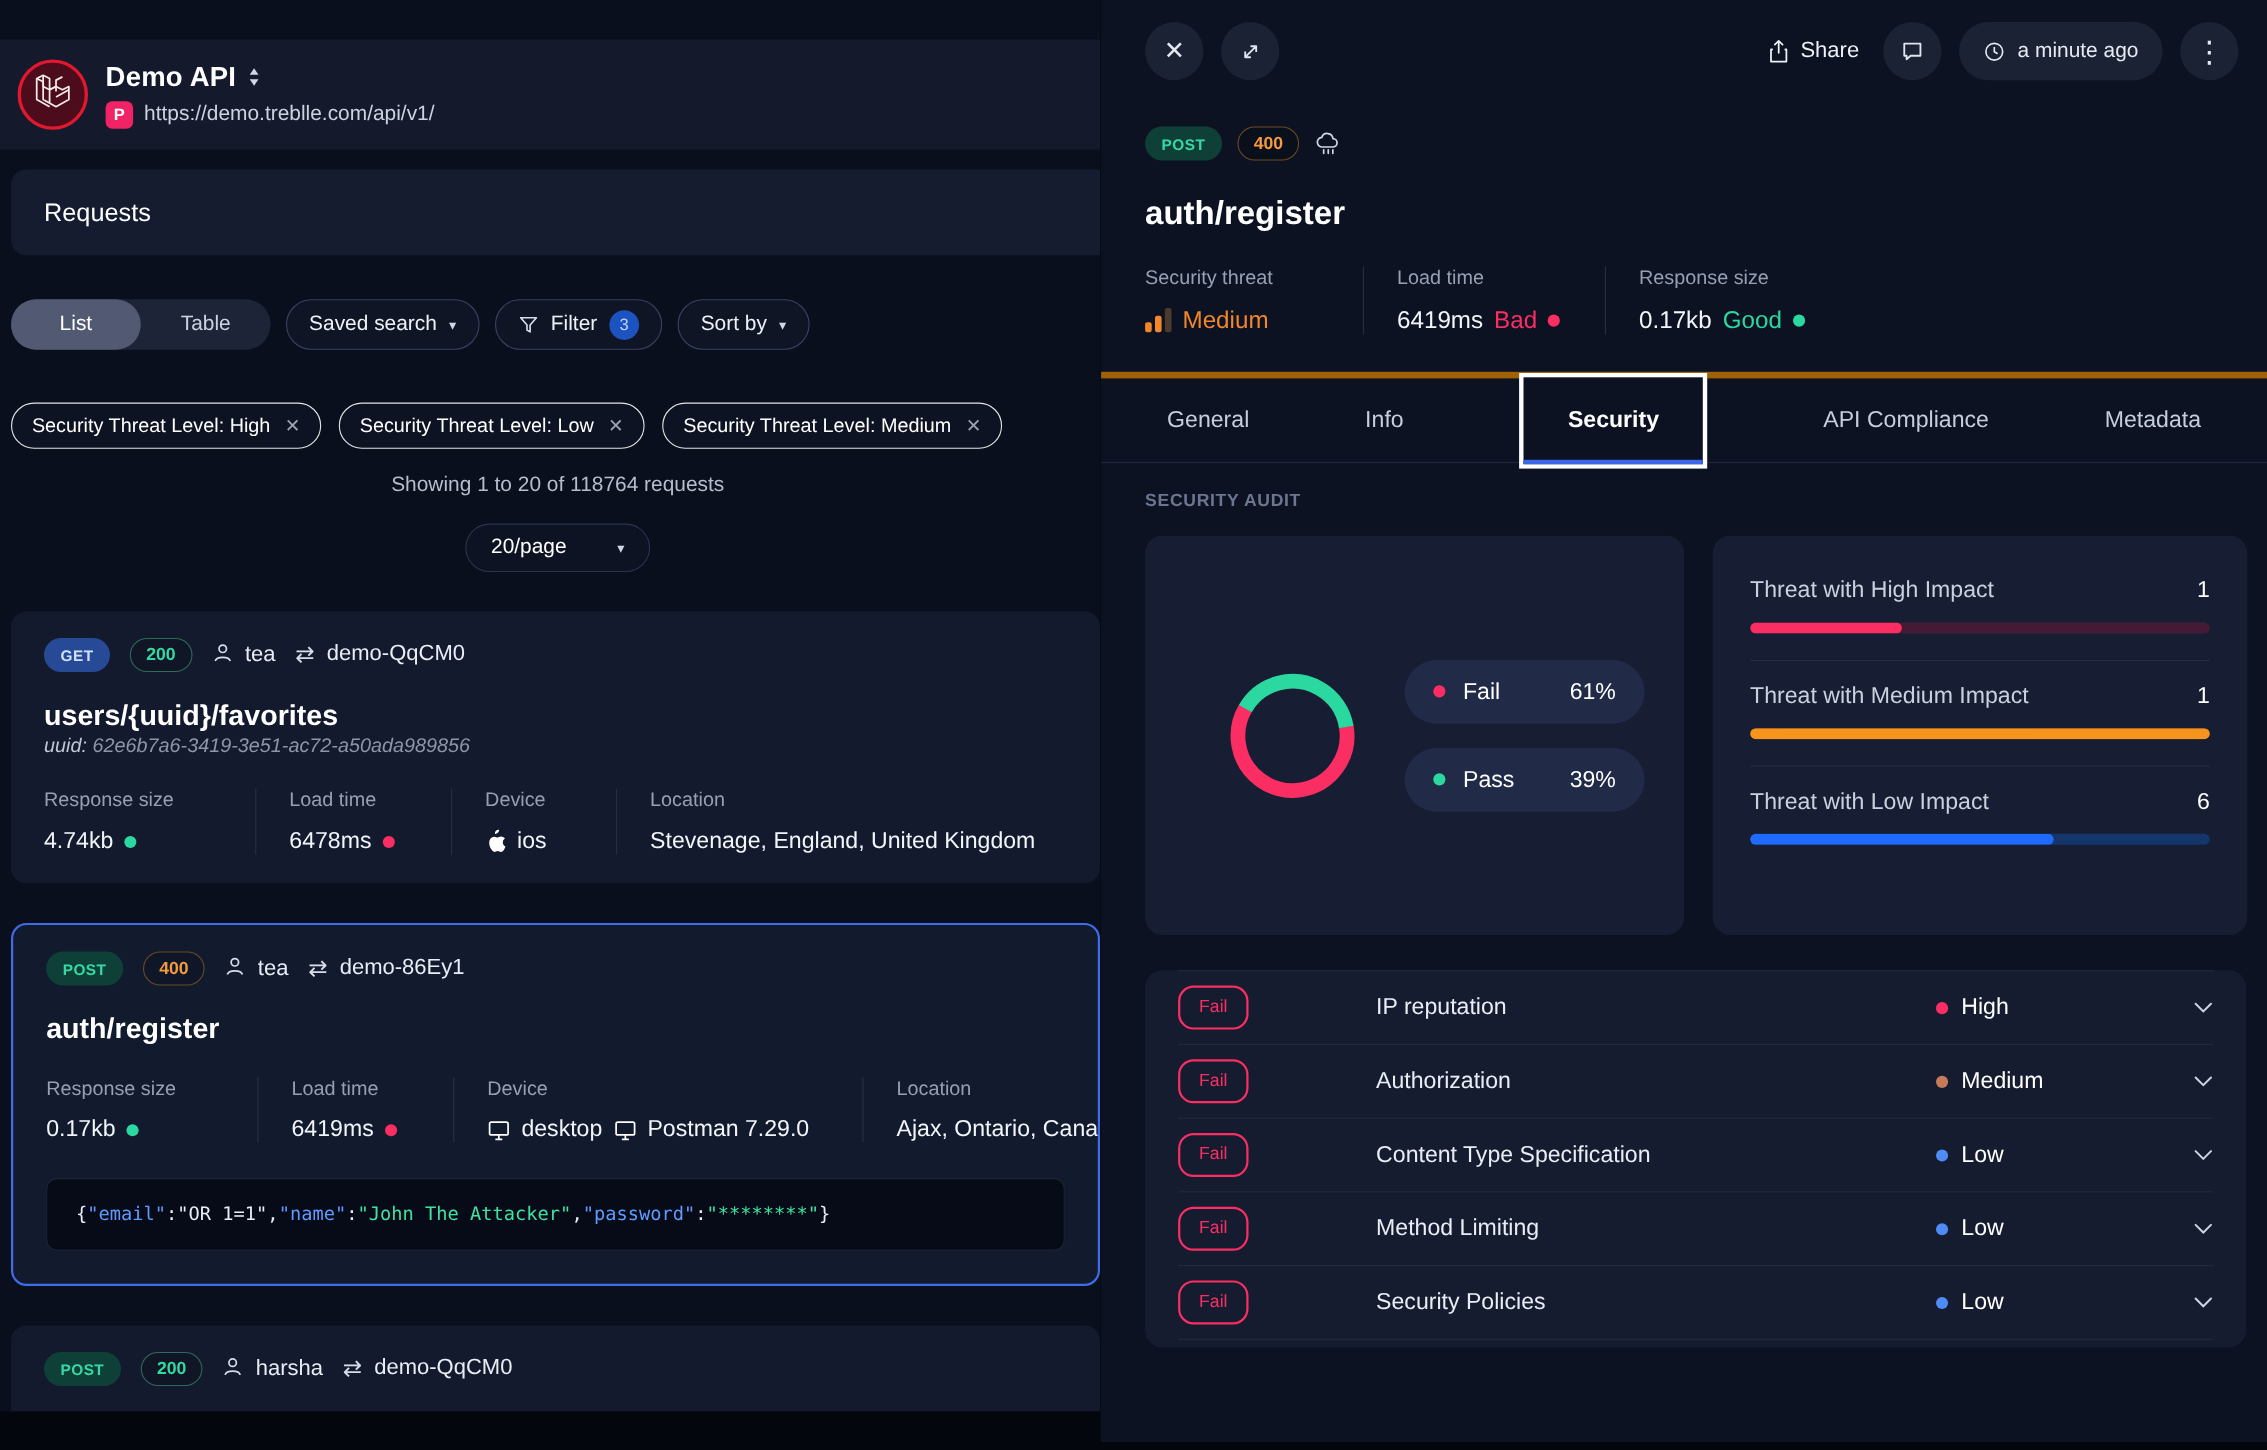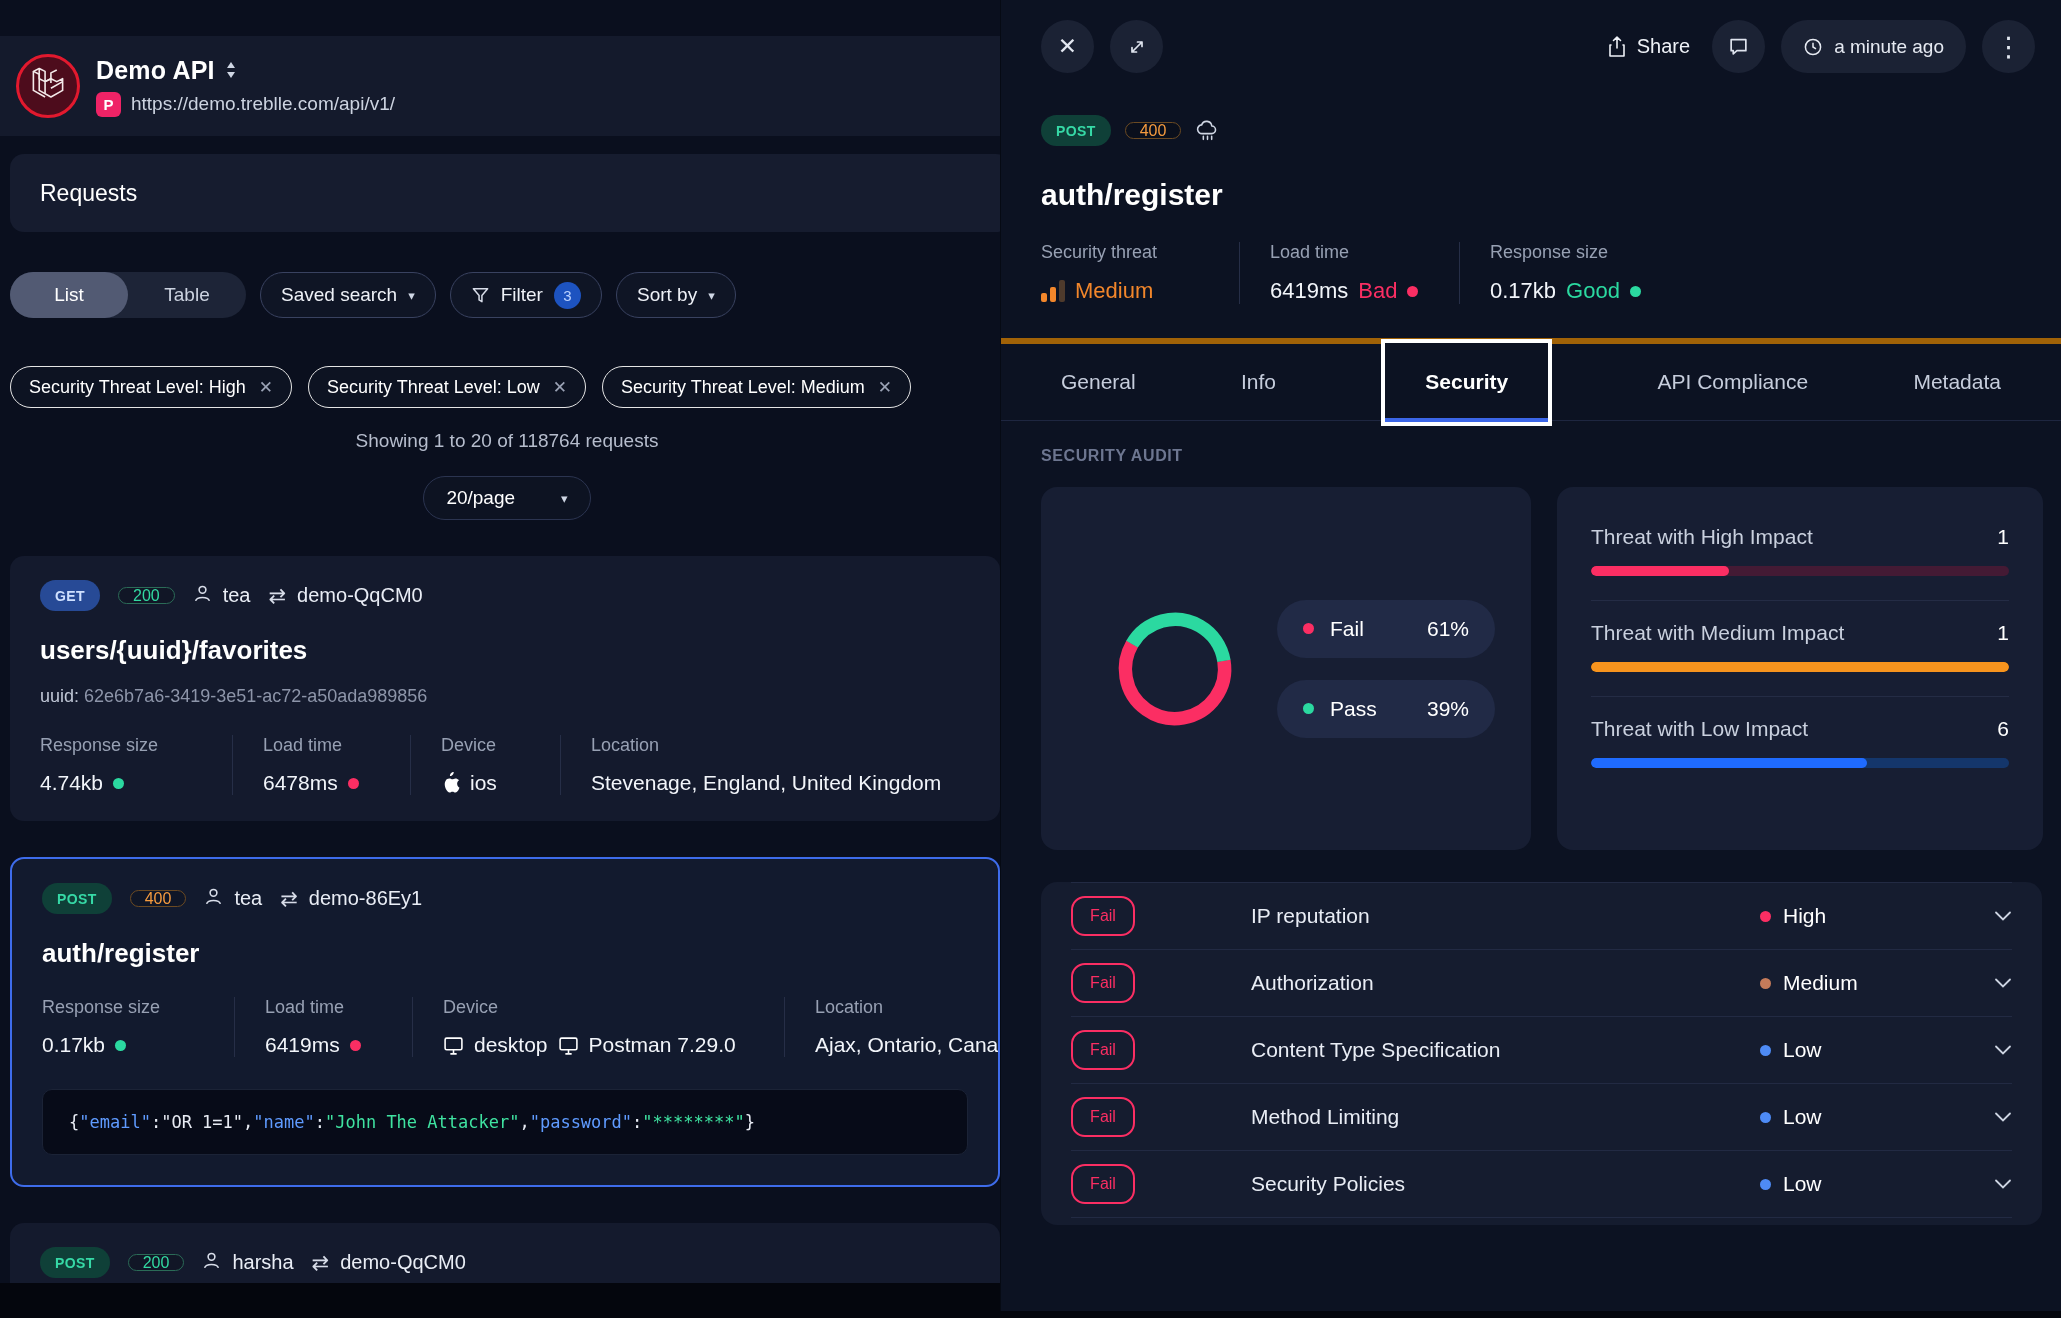--- a/index.html
+++ b/index.html
@@ -34,27 +34,27 @@
   .showing-row { margin:22px 0 0 14px; display:flex; align-items:center; gap:24px;flex-direction:column; }
   .showing { font-size:19px; color:#b6bdcd; }
   .pagesize { height:44px; border:1px solid #2b3450; border-radius:22px; display:flex; align-items:center; gap:46px; padding:0 22px; font-size:19px; background:#0d1322; }
 
   .req-card { margin:36px 0 0 10px; width:990px; background:#141a2d; border-radius:14px; padding:24px 0 26px 30px; position:relative; overflow:hidden; }
   .req-card.selected { border:2px solid #3e6ceb; background:#121a2e; }
   .req-meta { display:flex; align-items:center; gap:18px; }
   .badge-method { height:31px; padding:0 15px; border-radius:16px; font-size:14px; font-weight:700; display:flex; align-items:center; letter-spacing:.4px; }
   .m-get  { background:#274a96; color:#cfe0ff; }
   .m-post { background:#0f4038; color:#36d9a6; }
-  .badge-status { height:17px; padding:0 14px; border-radius:16px; font-size:16px; font-weight:400; display:flex; align-items:center; border:1px solid; background:rgba(0,0,0,.15); }
+  .badge-status { height:31px; padding:0 14px; border-radius:16px; font-size:16px; font-weight:700; display:flex; align-items:center; border:1px solid; background:rgba(0,0,0,.15); }
   .s-200 { border-color:#2b6b57; color:#32d9a1; }
   .s-400 { border-color:#6b4a22; color:#f59b3f; }
   .meta-user, .meta-project { display:flex; align-items:flex-start; gap:11px; font-size:20px; color:#e9edf5; }
   .swap-glyph { font-size:21px; color:#d7dce8; }
   .req-path { font-size:26px; font-weight:600; margin-top:24px; }
-  .req-param { margin-top:20px; font-size:18px; color:#c0c7d6; }
+  .req-param { margin-top:2px; font-size:18px; color:#c0c7d6;font-style:italic; }
   .req-param .param-val { color:#8d95a9; }
   .stats-row { margin-top:28px; display:flex; }
   .stat { flex:none; }
   .stat + .stat { border-left:1px solid #262e47; padding-left:30px; }
   .stat-label { font-size:18px; color:#97a0b3; }
   .stat-value { margin-top:15px; font-size:21px; display:flex; align-items:center; gap:10px; color:#f2f5fa; white-space:nowrap; }
   .dot { width:11px; height:11px; border-radius:50%; flex:none; }
   .dot.green { background:var(--green); } .dot.red { background:var(--red); }
   .dot.medium { background:var(--medium-dot); } .dot.low { background:var(--low-dot); }
   .w1 { width:192px; } .w2 { width:178px; } .w3 { width:150px; } .w3b { width:372px; } .wflex { flex:1 1 auto; overflow:hidden; }

